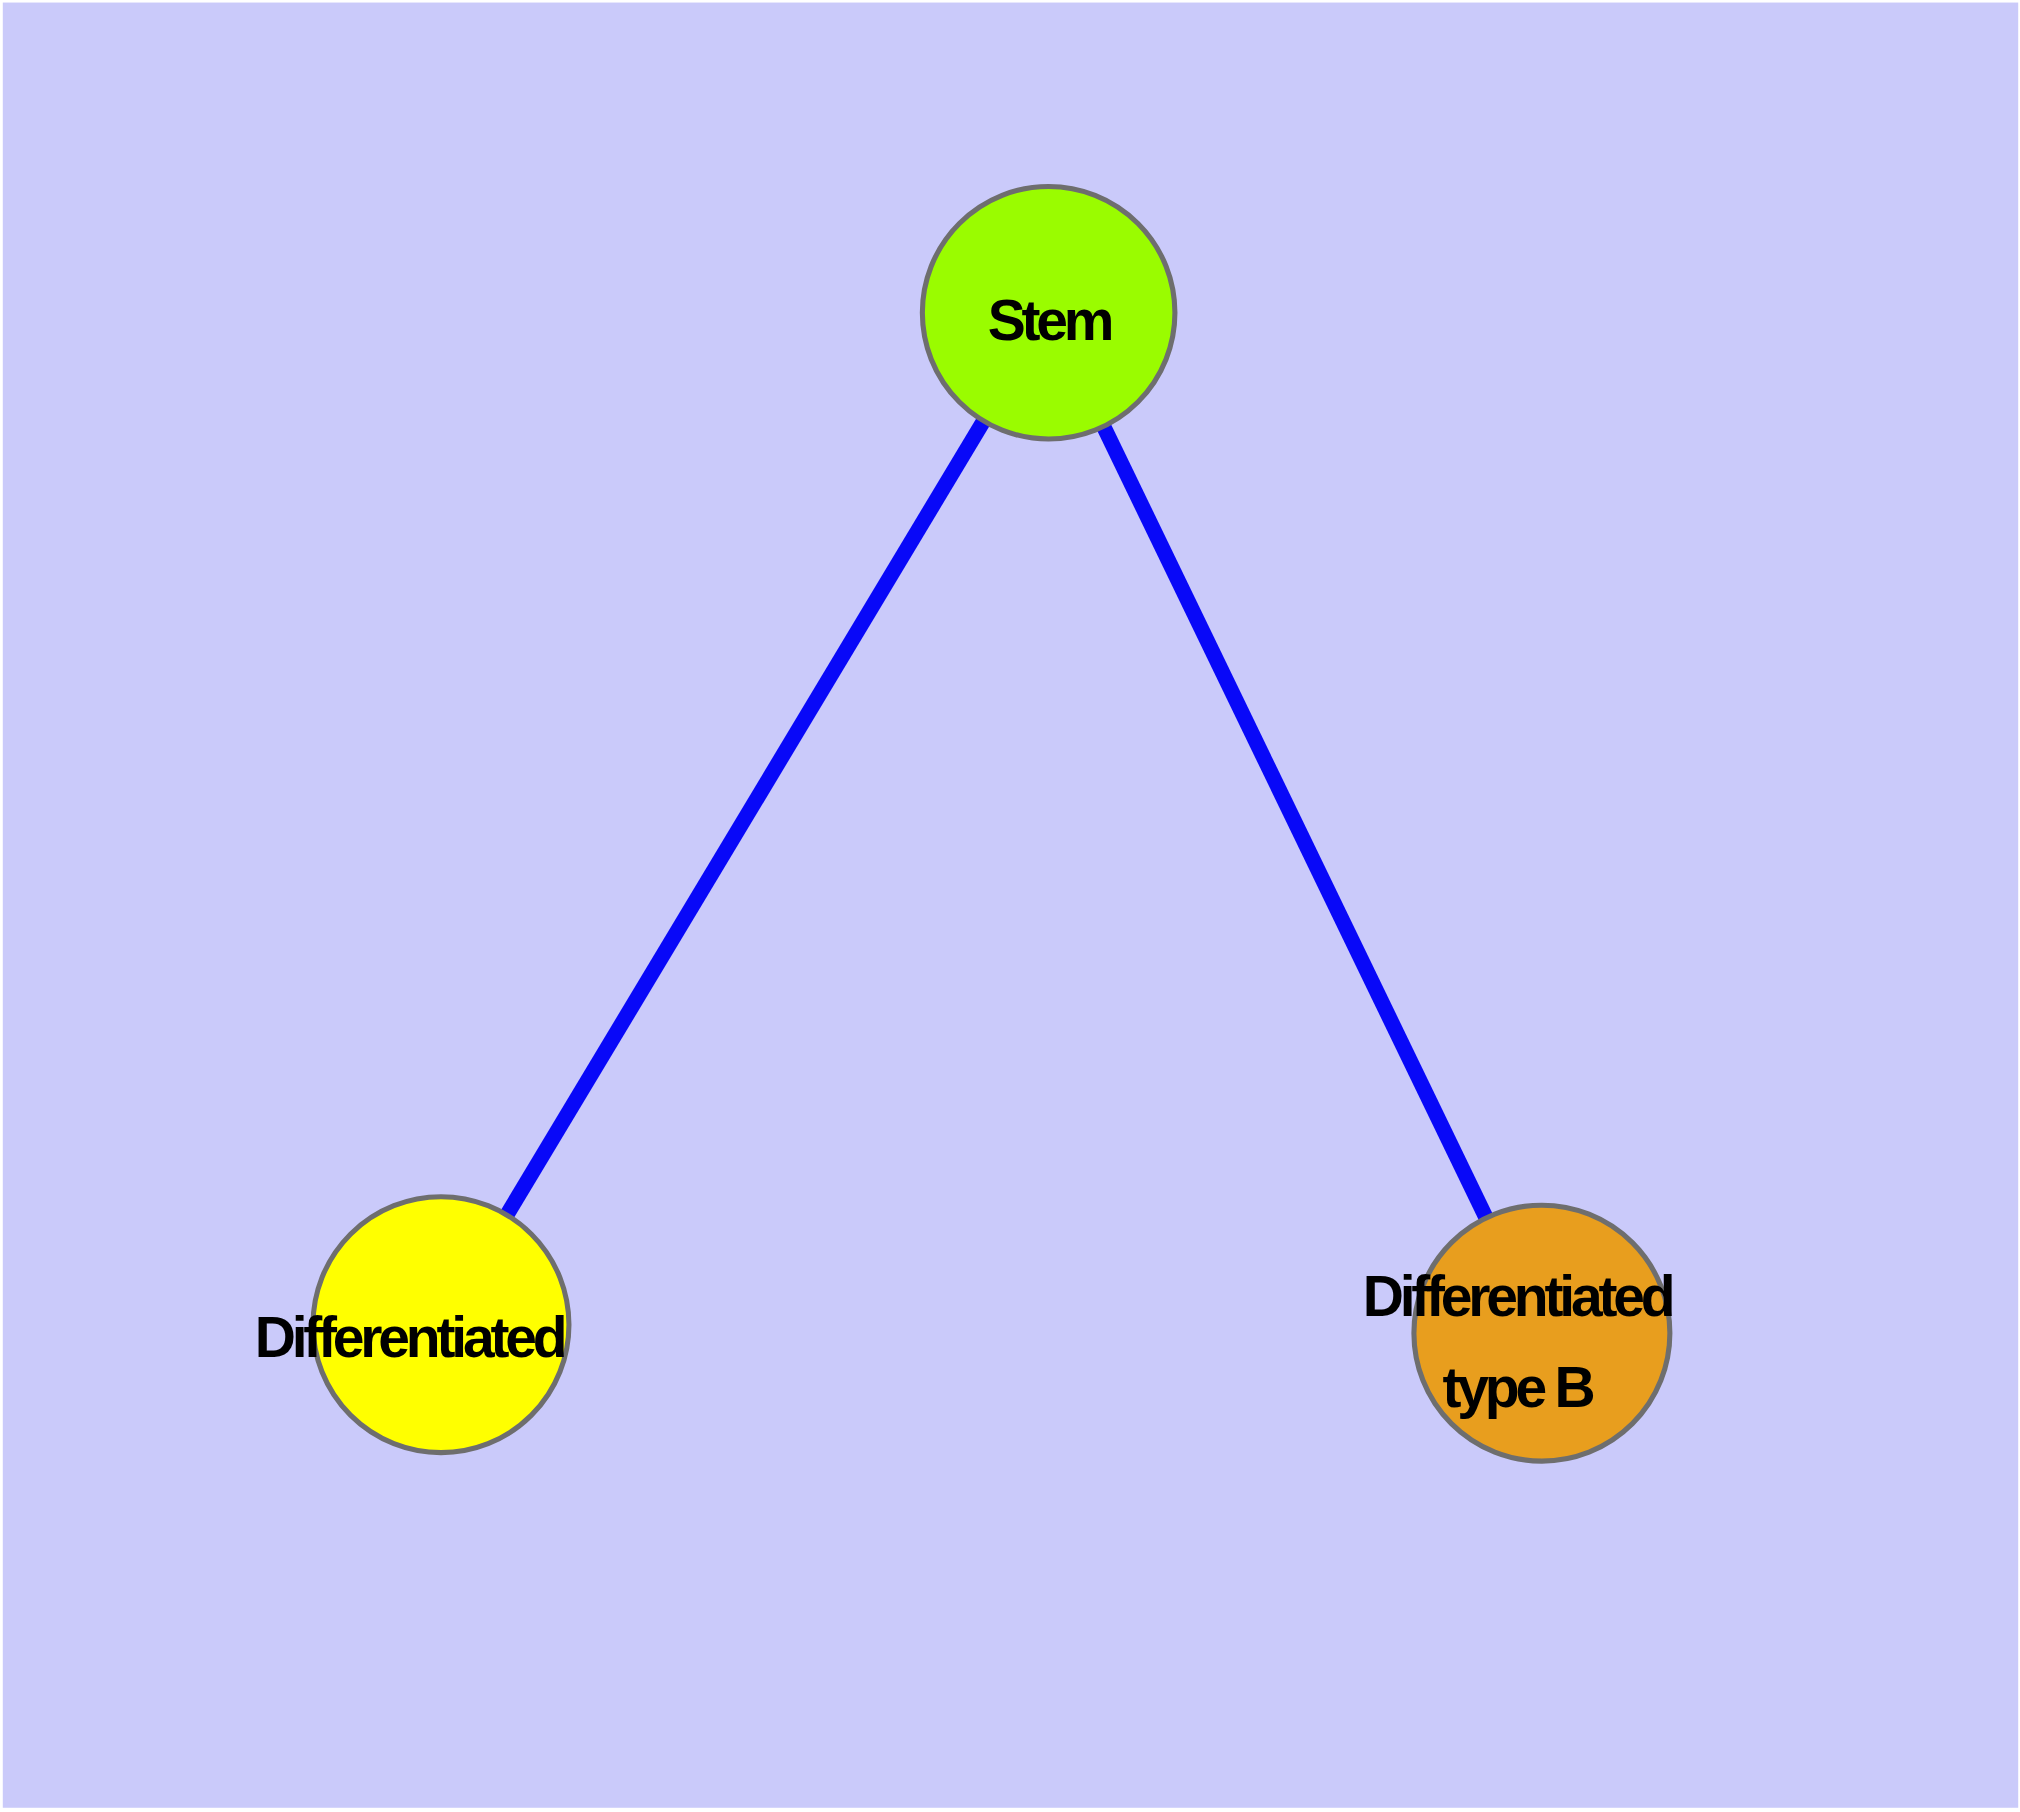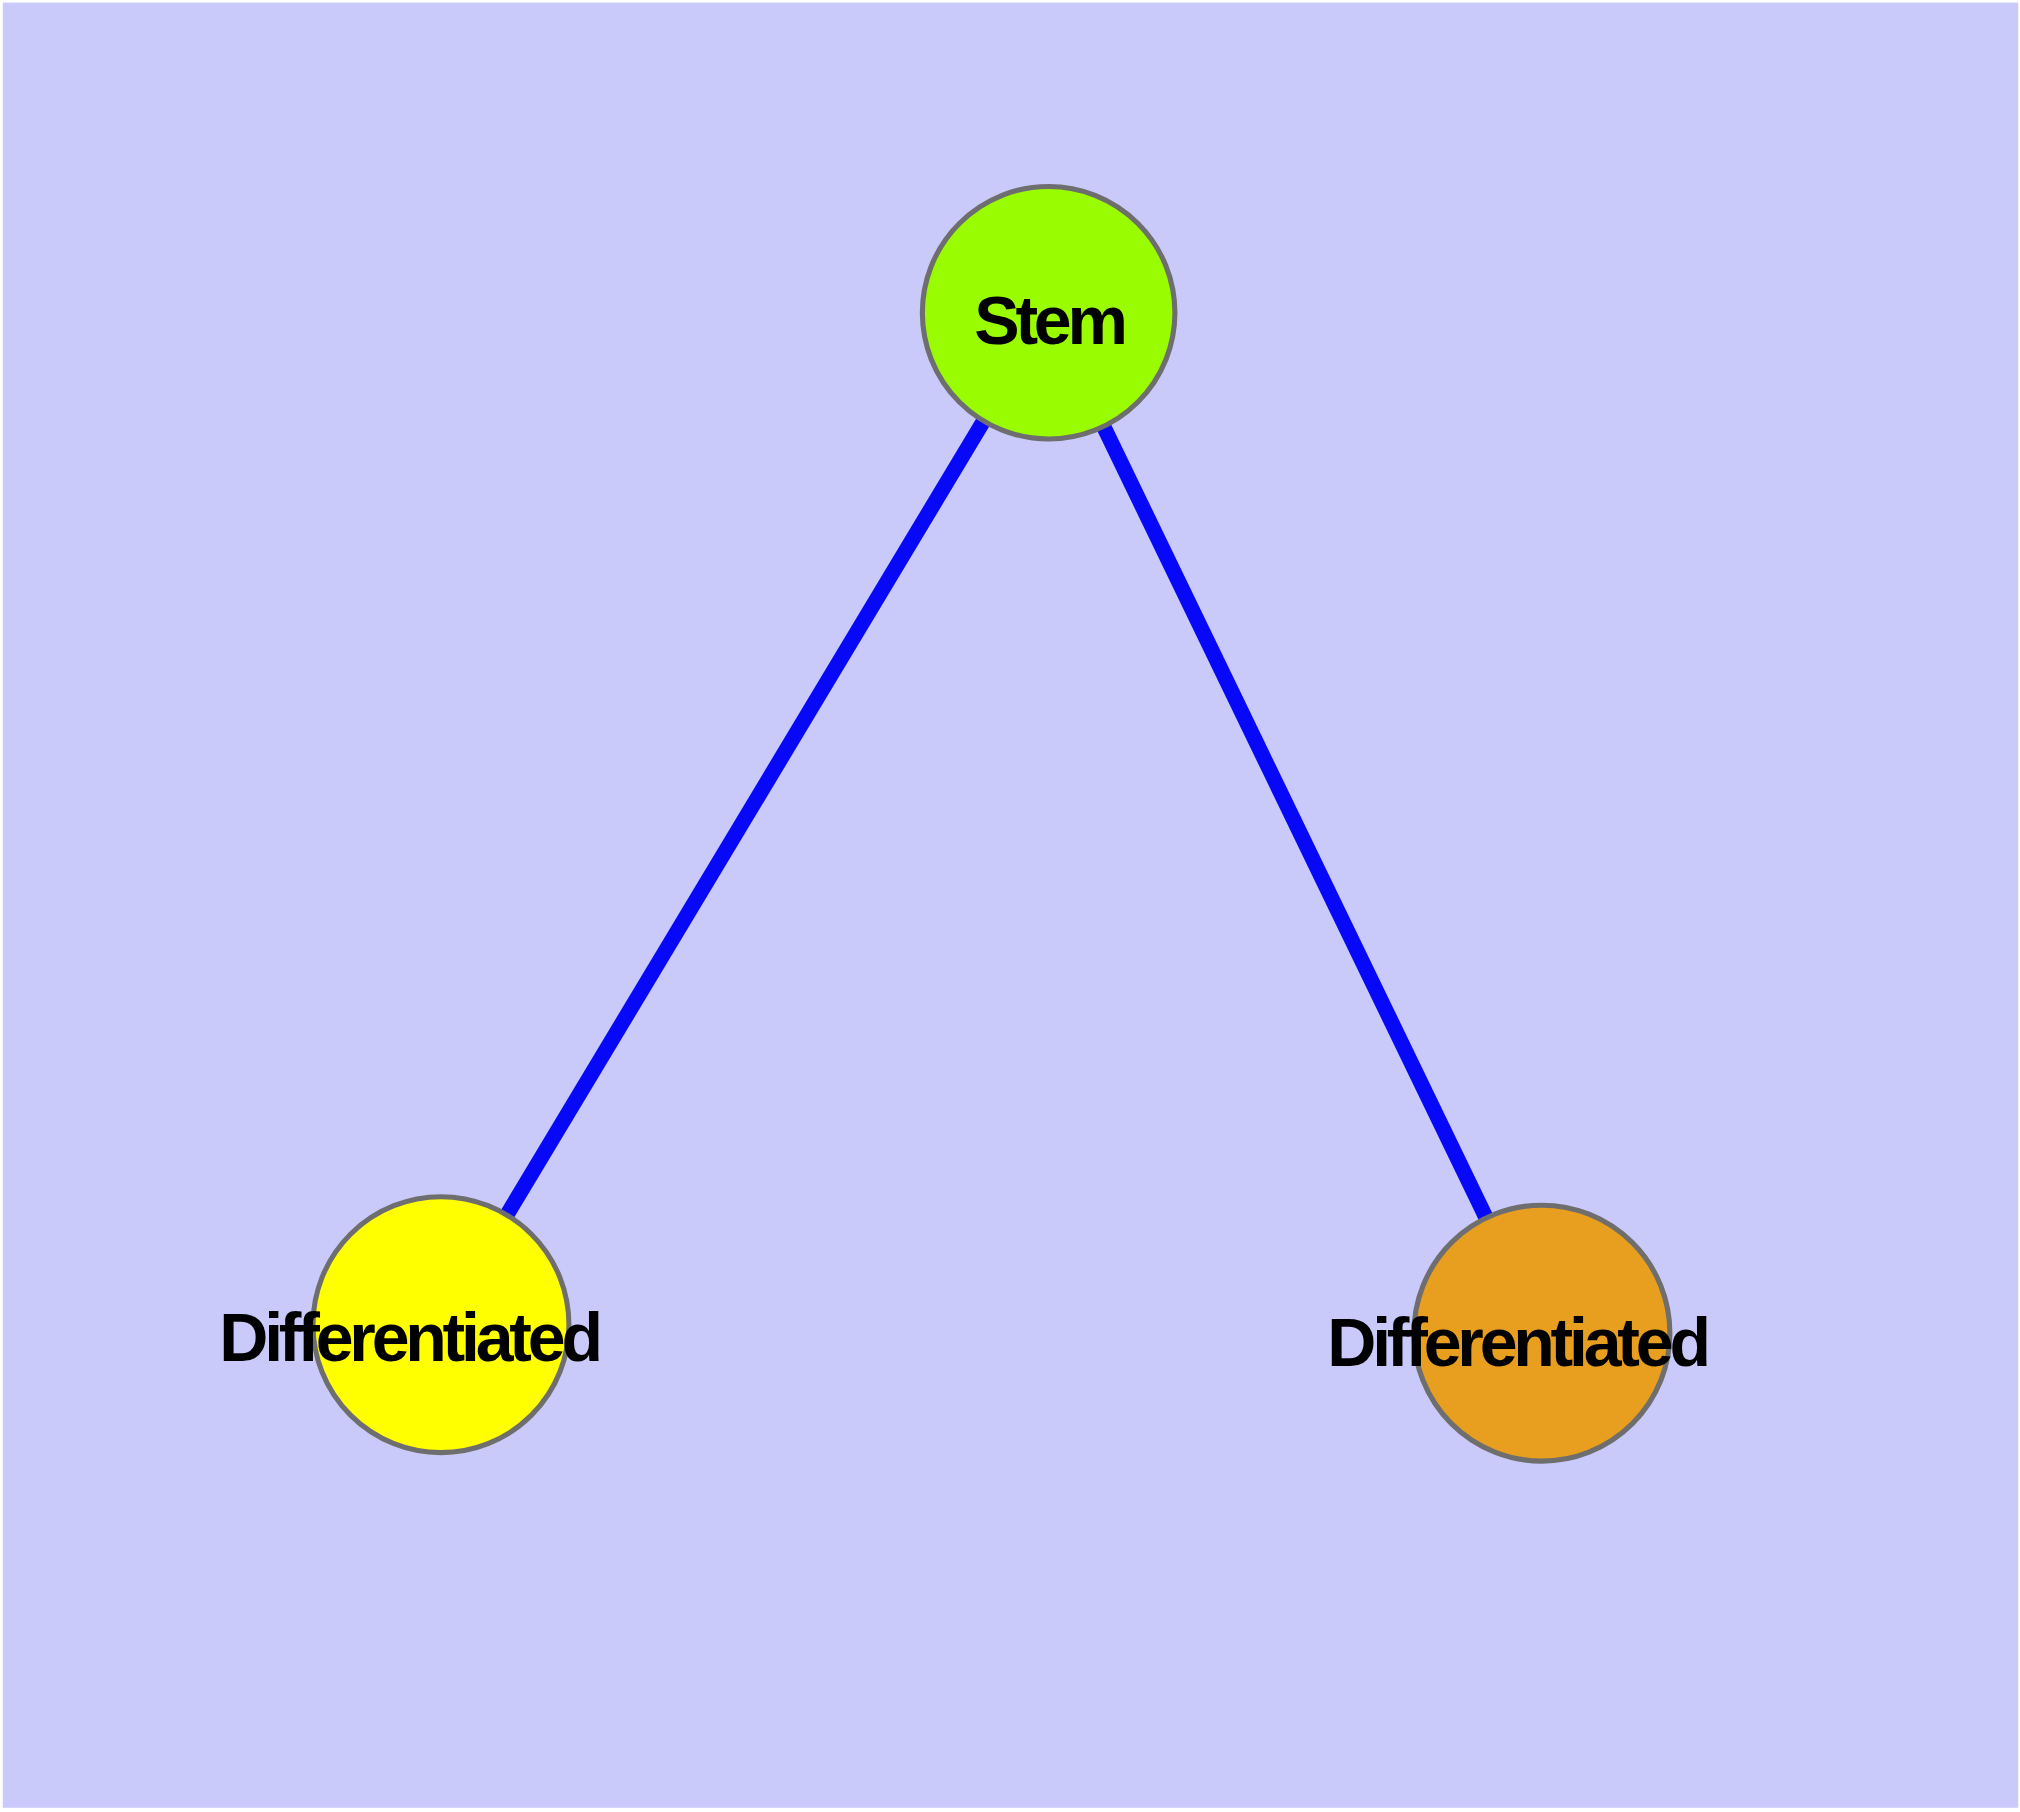--- a/index.html
+++ b/index.html
@@ -27,21 +27,21 @@
   }
   .node-label {
     position: absolute;
     transform: translate(-50%, -50%);
     display: flex;
     flex-direction: column;
     align-items: center;
     text-align: center;
     color: #000000;
     font-weight: bold;
-    font-size: 68px;
+    font-size: 57px;
     line-height: 91px;
     letter-spacing: -4.2px;
     white-space: nowrap;
     pointer-events: none;
   }
   .node-label span { display: block; }
 </style>
 </head>
 <body>
 
@@ -62,16 +62,17 @@
   <div class="node-label" style="left:1049px; top:320px;">
     <span>Stem</span>
   </div>
 
   <div class="node-label" style="left:409px; top:1337px;">
     <span>Differentiated</span>
   </div>
 
   <div class="node-label" style="left:1517px; top:1342px;">
     <span>Differentiated</span>
+    <span>type B</span>
   </div>
 
 </div>
 
 
 </body></html>

